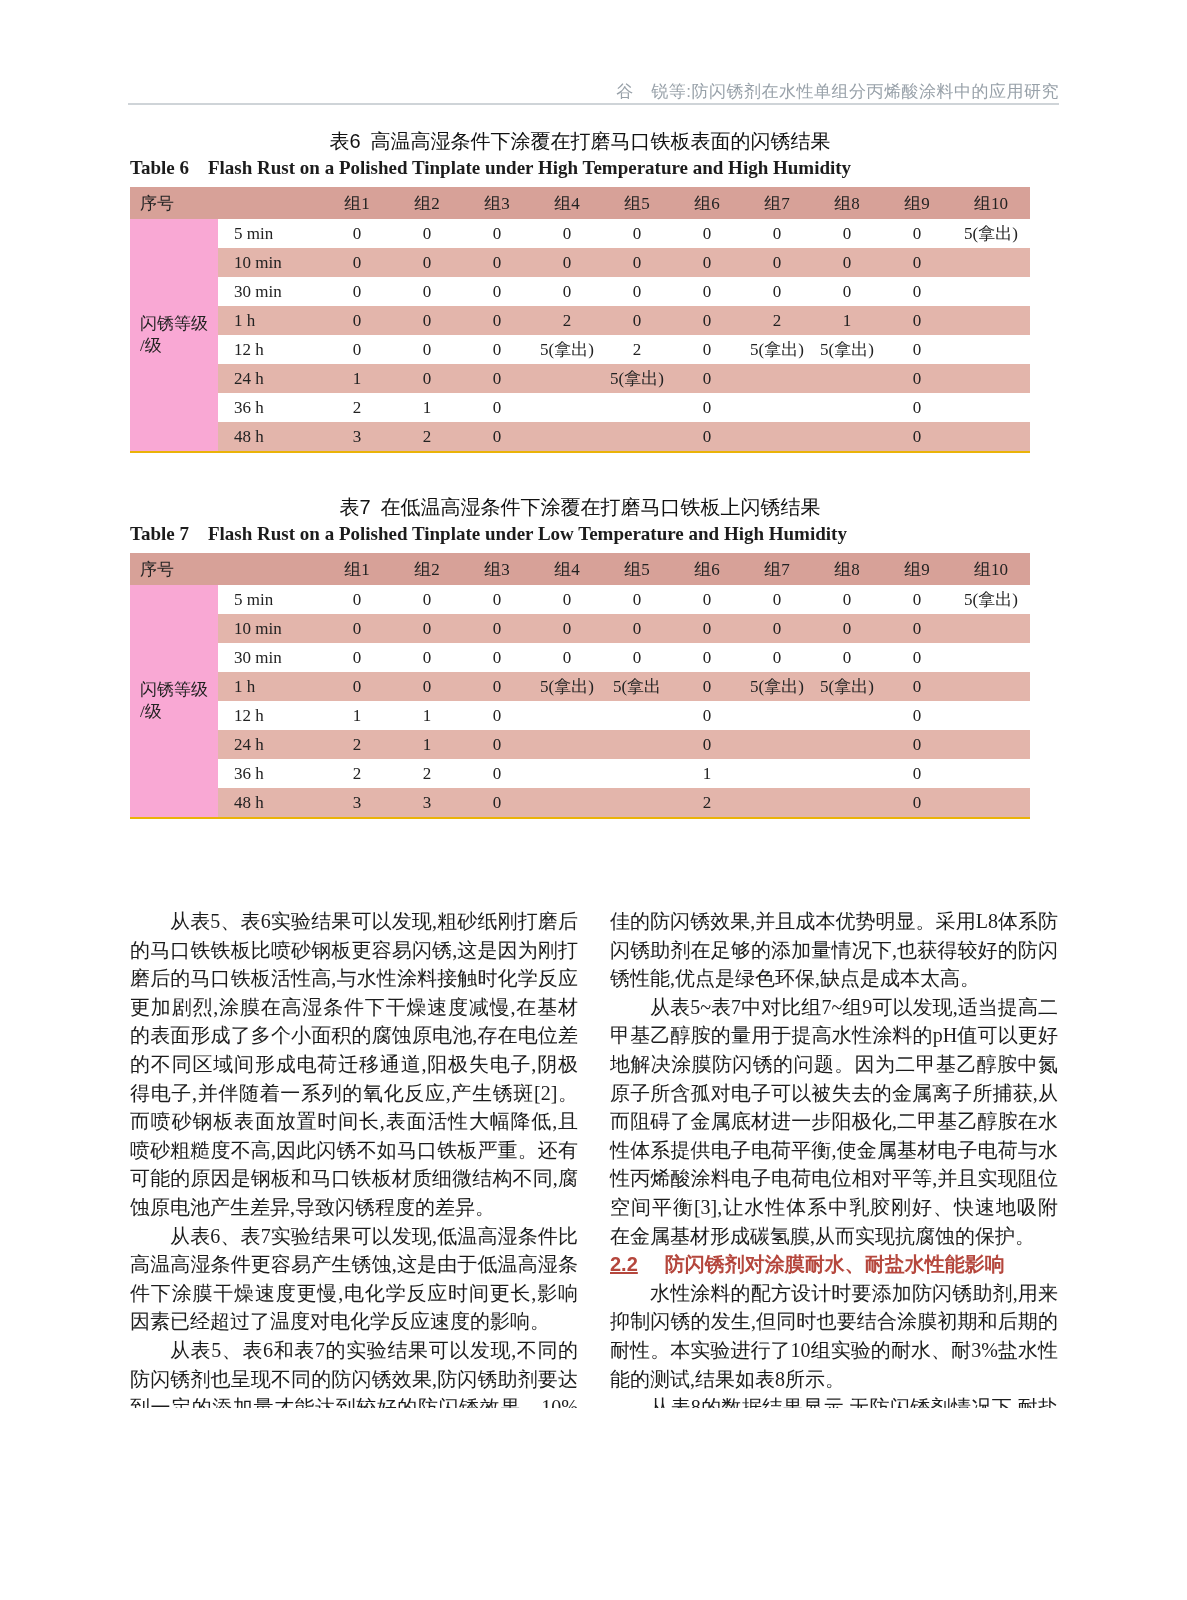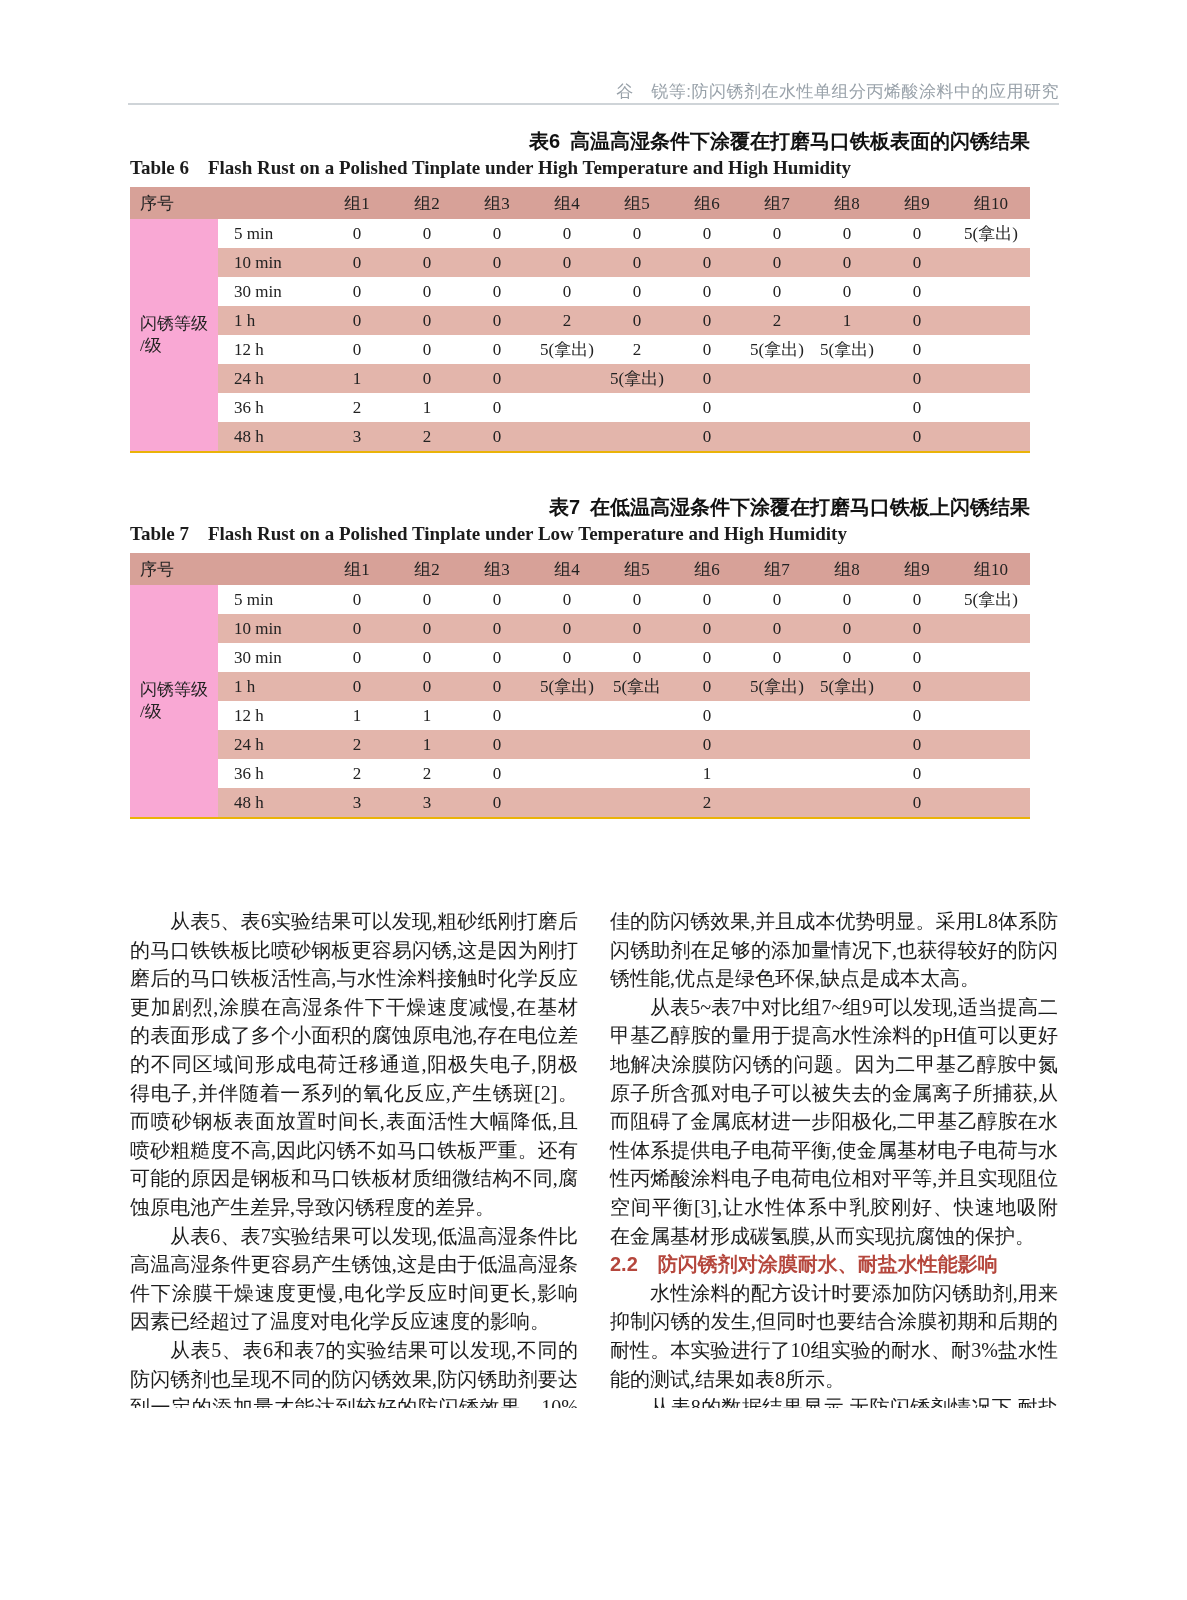--- a/index.html
+++ b/index.html
@@ -22,22 +22,22 @@
     font-family:"Liberation Sans","DejaVu Sans",sans-serif;
     font-size:17px;color:var(--head-gray);letter-spacing:.5px;white-space:pre;
   }
   .head-rule{position:absolute;top:103px;left:128px;width:931px;height:2px;background:#cfd4d8;}
 
   
   .tablewrap{position:absolute;left:130px;width:900px;}
   #table6{top:129px;}
   #table7{top:495px;}
   .tbl-title-cn{
-    text-align:right;font-family:"Liberation Sans","DejaVu Sans",sans-serif;
-    font-weight:bold;font-size:20px;line-height:24px;color:#111;white-space:pre;
+    text-align:center;font-family:"Liberation Sans","DejaVu Sans",sans-serif;
+    font-weight:normal;font-size:20px;line-height:24px;color:#111;white-space:pre;
   }
   .tbl-title-en{
     text-align:left;font-weight:bold;font-size:19px;line-height:22px;margin-top:4px;white-space:pre;
   }
   table.rust{
     border-collapse:collapse;table-layout:fixed;width:900px;margin-top:8px;
     font-size:17px;border-bottom:2px solid #eab308;
   }
   table.rust thead th{
     background:var(--pink-head);font-weight:normal;height:30px;text-align:center;color:#222;
@@ -57,21 +57,21 @@
     font-size:20px;line-height:28.6px;color:var(--ink);
   }
   #col-left{left:130px;}
   #col-right{left:610px;}
   .col p{margin:0;text-indent:2em;}
   .col p.noindent{text-indent:0;}
   .sec-heading{
     font-family:"Liberation Sans","DejaVu Sans",sans-serif;font-weight:bold;
     color:var(--red-heading);font-size:20px;line-height:28.6px;display:flex;
   }
-  .sec-num{flex:0 0 auto;margin-right:20px;}
+  .sec-num{flex:0 0 auto;margin-right:27px;text-decoration:underline;}
 
   
   .footer{position:absolute;top:1501px;right:130px;display:flex;align-items:center;color:var(--footer-blue);}
   .footer-txt{text-align:right;}
   .footer-cn{font-family:"Liberation Sans","DejaVu Sans",sans-serif;font-weight:bold;font-size:22px;line-height:24px;letter-spacing:2px;}
   .footer-en{font-size:11.5px;line-height:14px;margin-top:2px;color:#49647f;}
   .footer-bar{width:3px;height:46px;background:var(--footer-blue);margin:0 9px 0 8px;}
   .footer-num{font-size:30px;line-height:46px;}
 </style>
 </head>

